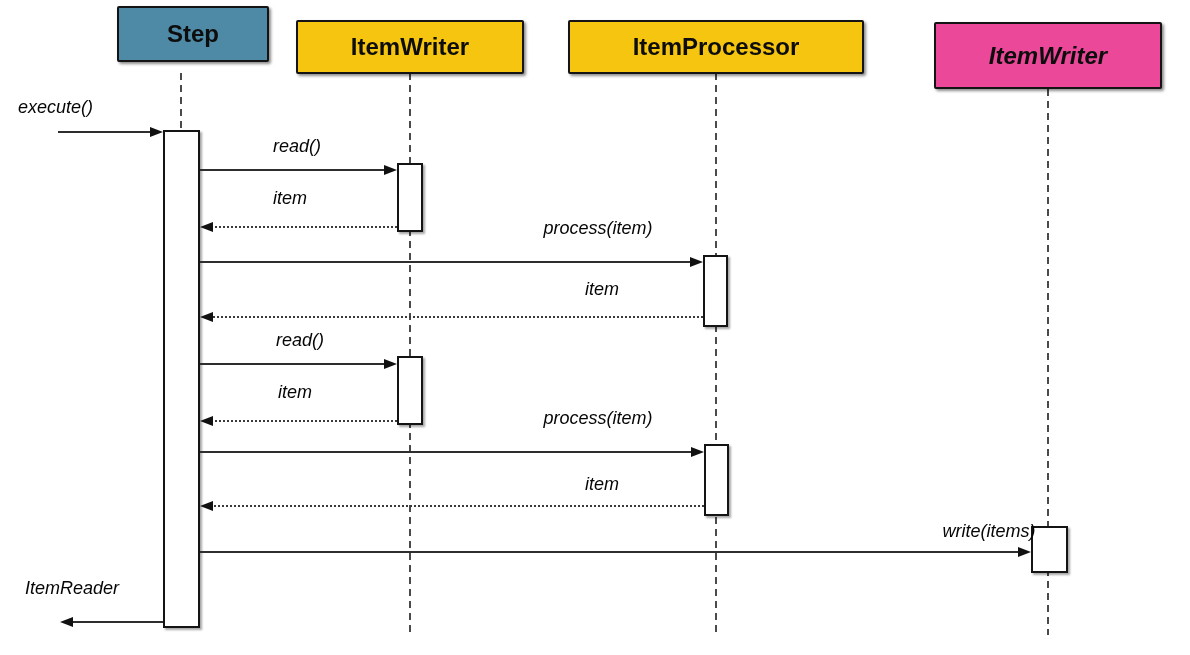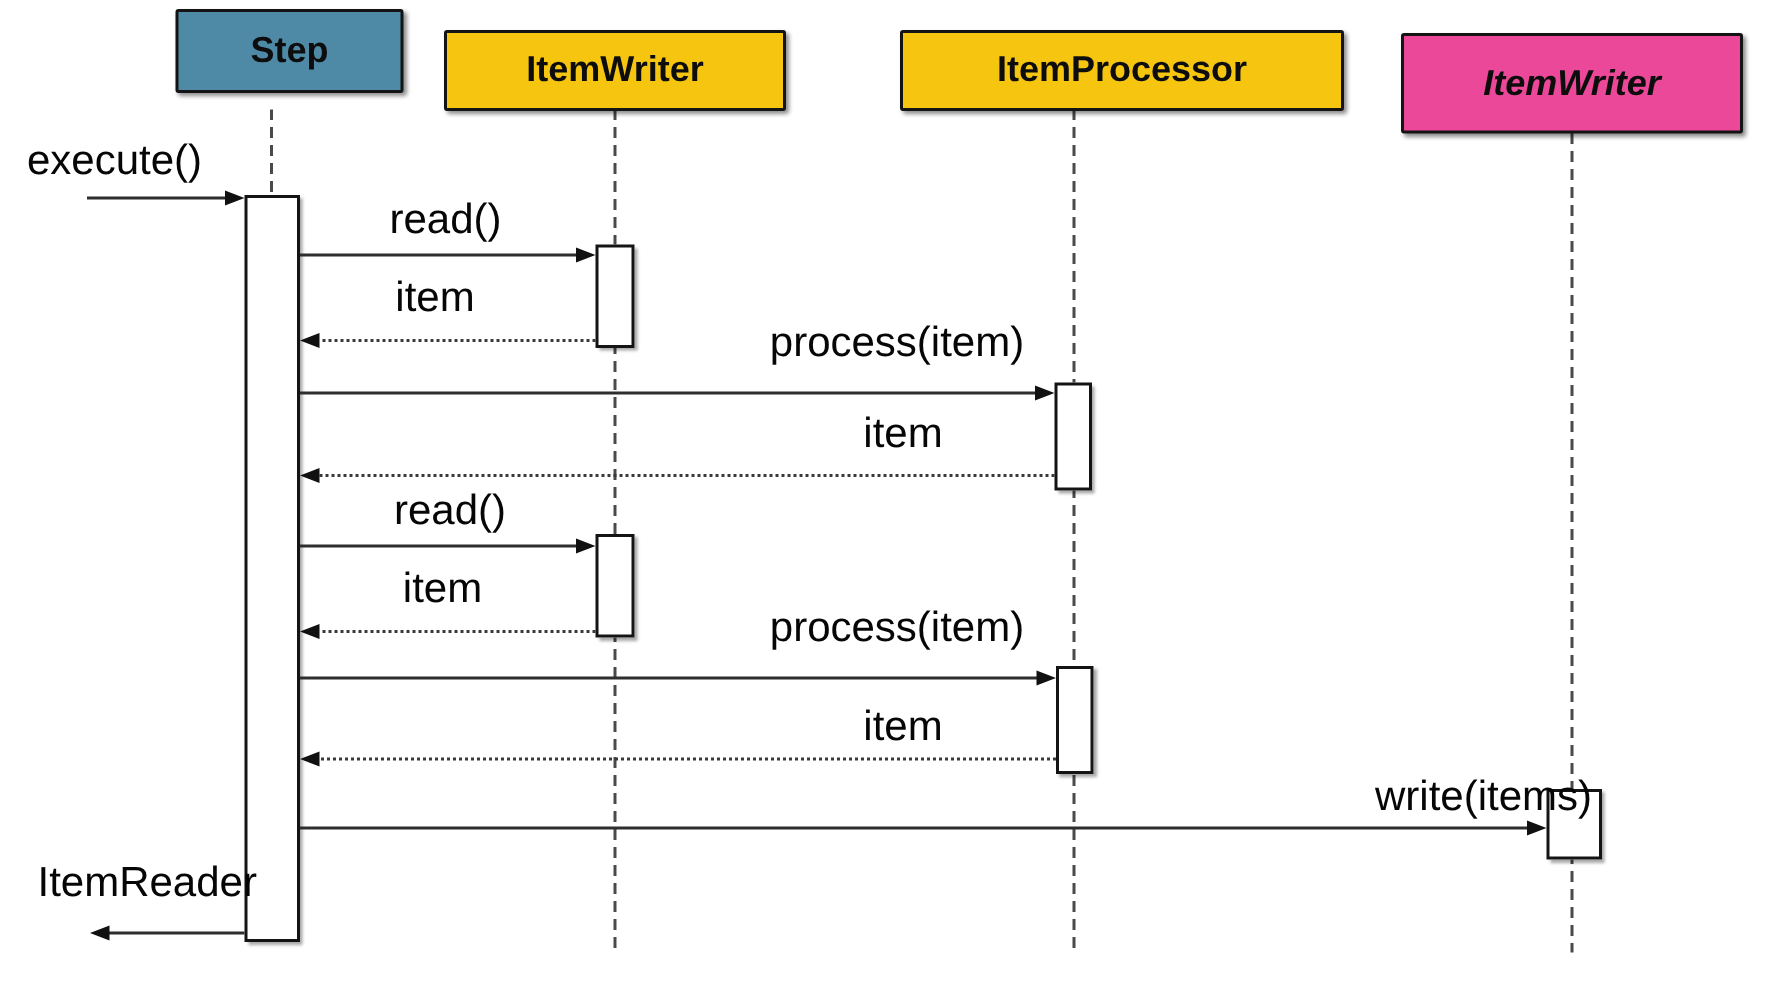--- a/index.html
+++ b/index.html
@@ -22,21 +22,21 @@
     box-sizing:border-box;box-shadow:2px 2px 2px rgba(0,0,0,0.35);
   }
   .msg-line{position:absolute;z-index:4;height:0;}
   .msg-line.solid{border-top:2px solid #2e2e2e;}
   .msg-line.dotted{border-top:2px dotted #3a3a3a;}
   .arrow-head{position:absolute;z-index:4;width:0;height:0;
     border-top:5px solid transparent;border-bottom:5px solid transparent;}
   .arrow-head.right{border-left:13px solid #111;}
   .arrow-head.left{border-right:13px solid #111;}
   .msg-label{
-    position:absolute;z-index:4;font-size:28px;color:#060606;white-space:nowrap;line-height:24px;
+    position:absolute;z-index:4;font-size:18px;color:#060606;white-space:nowrap;line-height:24px;font-style:italic;
   }
   .msg-label.center{transform:translateX(-50%);}
 </style>
 </head>
 <body>
 
 <div class="diagram">
   <div id="lifelines">
       <div class="lifeline" style="left: 180px; top: 73px; height: 59px;"></div>
       <div class="lifeline" style="left: 409px; top: 73px; height: 562px;"></div>
@@ -86,20 +86,20 @@
       <div class="arrow-head left" style="left: 60px; top: 617px;"></div>
       <div class="msg-label" style="left: 25px; top: 576px;">ItemReader</div>
     </div>
   <div id="headers">
     <div class="participant" style="left: 117px; top: 6px; width: 152px; height: 56px; background: rgb(78, 137, 166);">
       <span>Step</span>
     </div>
     <div class="participant" style="left: 296px; top: 20px; width: 228px; height: 54px; background: rgb(246, 197, 15);">
       <span>ItemWriter</span>
     </div>
-    <div class="participant" style="left: 568px; top: 20px; width: 296px; height: 54px; background: rgb(246, 197, 15); margin-left: 32px;">
+    <div class="participant" style="left: 568px; top: 20px; width: 296px; height: 54px; background: rgb(246, 197, 15);">
       <span>ItemProcessor</span>
     </div>
     <div class="participant" style="left: 934px; top: 22px; width: 228px; height: 67px; background: #ec4899; font-style: italic;">
       <span>ItemWriter</span>
     </div>
   </div>
 </div>
 
 </body></html>

